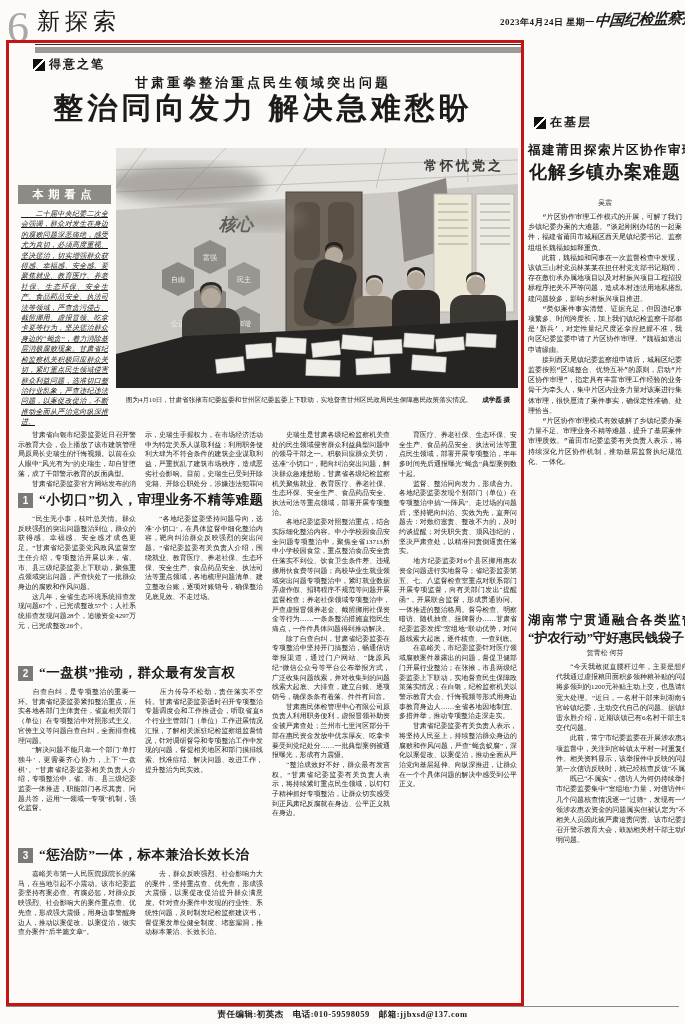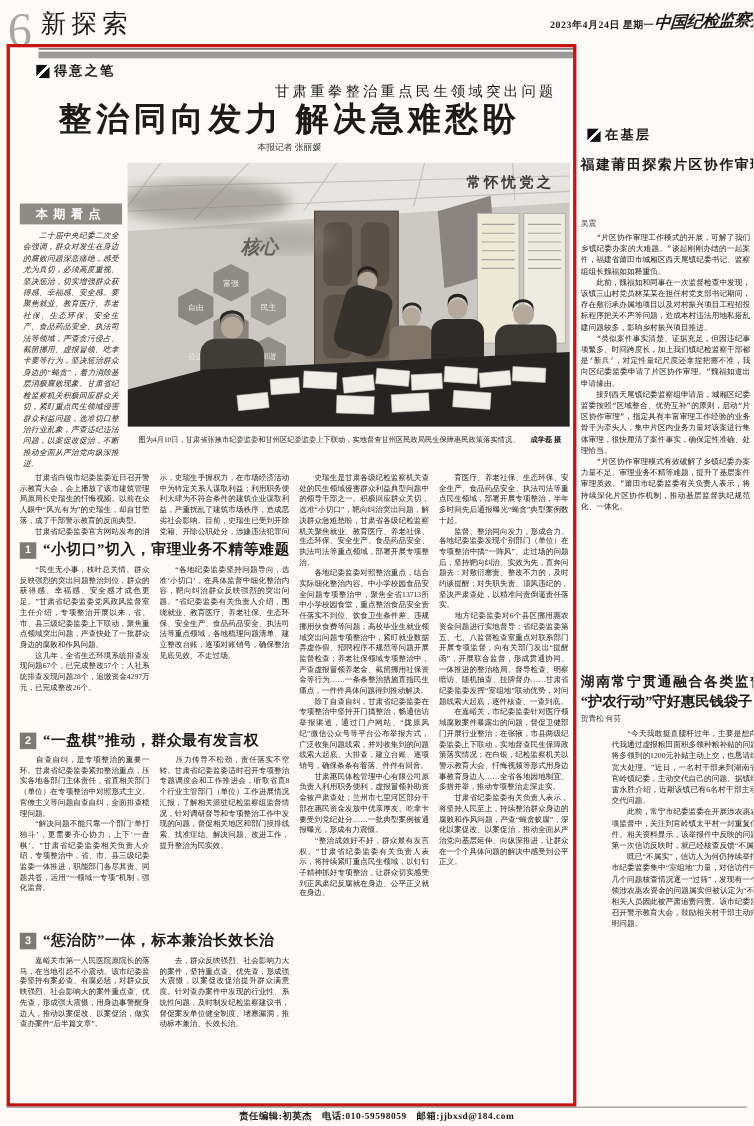--- a/index.html
+++ b/index.html
@@ -13,21 +13,21 @@
   .rule-thick{height:6px;background:#9c9a96;}
   .date-line{font-size:9px;font-weight:bold;letter-spacing:.5px;}
   .masthead{font-size:15px;font-weight:900;font-style:italic;transform:skewX(-6deg) rotate(-2deg);
             letter-spacing:-0.5px;white-space:nowrap;}
   
   .red-frame{border:3px solid #c41414;background:transparent;}
   
   .col-label{display:flex;align-items:center;gap:4px;font-size:12px;font-weight:bold;letter-spacing:2px;}
   .label-icon{width:12px;height:12px;background:linear-gradient(135deg,#111 42%,#fff 42%,#fff 58%,#111 58%);}
   
-  .kicker{font-size:13px;font-weight:normal;letter-spacing:3px;text-align:right;}
+  .kicker{font-size:13px;font-weight:bold;letter-spacing:3px;text-align:center;}
   .main-headline{font-size:30px;font-weight:bold;letter-spacing:4px;text-align:center;white-space:nowrap;}
   .byline{font-size:8px;text-align:center;color:#333;}
   
   .hl-title{background:#8e8b87;color:#fff;font-size:11px;font-weight:bold;text-align:center;
             letter-spacing:5px;padding:2px 0;}
   .hl-body{font-size:7px;line-height:10.4px;font-style:italic;text-align:justify;
            white-space:pre-wrap;padding:5px 3px;overflow:hidden;}
   
   .caption{font-size:6.6px;color:#222;white-space:nowrap;}
   .credit{font-weight:bold;margin-left:10px;}
@@ -35,21 +35,21 @@
   .body-col{font-size:6.9px;line-height:9.7px;text-align:justify;white-space:pre-wrap;overflow:hidden;}
   .sec-head{display:flex;align-items:center;gap:6px;}
   .sec-num{width:15px;height:15px;background:#7c7a77;color:#fff;font-size:10px;font-weight:bold;
            display:flex;align-items:center;justify-content:center;
            font-family:"Liberation Sans","DejaVu Sans",sans-serif;}
   .sec-title{font-size:13.5px;font-weight:bold;letter-spacing:.5px;white-space:nowrap;}
   
   .sb-kicker{font-size:12.5px;font-weight:bold;letter-spacing:1.5px;text-align:center;white-space:nowrap;}
   .sb-headline1{font-size:18px;font-weight:bold;letter-spacing:1px;text-align:center;white-space:nowrap;}
   .sb-headline2{font-size:13px;font-weight:bold;text-align:right;white-space:nowrap;}
-  .sb-byline{font-size:7px;color:#333;font-family:Liberation Serif, serif;}
+  .sb-byline{font-size:7px;text-align:center;color:#333;font-family:Liberation Serif, serif;}
   .sb-body{font-size:7px;line-height:10.2px;text-align:justify;white-space:pre-wrap;overflow:hidden;}
   
   .footer-rule{height:1px;background:#8b8985;}
   .footer-text{font-size:8.5px;font-weight:bold;text-align:center;letter-spacing:.5px;}
 </style>
 </head>
 <body>
 
 <div id="page">
 
@@ -62,25 +62,24 @@
 
   <div class="abs red-frame" style="left:6px;top:40px;width:512px;height:960px;"></div>
 
   <div class="abs col-label" style="left:17px;top:56px;margin-left:16px;">
     <span class="label-icon"></span>
     <span>得意之笔</span>
   </div>
 
   <div class="abs kicker" style="left:20px;top:74px;width:486px;">甘肃重拳整治重点民生领域突出问题</div>
   <div class="abs main-headline" style="left:20px;top:88px;width:486px;">整治同向发力  解决急难愁盼</div>
-  <div class="abs byline" style="left:20px;top:128px;width:486px;">本报记者 张丽媛</div>
 
   <div class="abs" style="left:18px;top:148px;width:93px;margin-top:37px;">
     <div class="hl-title">本期看点</div>
-    <div class="hl-body" style="height:250px;">　　二十届中央纪委二次全会强调，群众对发生在身边的腐败问题深恶痛绝，感受尤为真切，必须高度重视、坚决惩治，切实增强群众获得感、幸福感、安全感。要聚焦就业、教育医疗、养老社保、生态环保、安全生产、食品药品安全、执法司法等领域，严查贪污侵占、截留挪用、虚报冒领、吃拿卡要等行为，坚决惩治群众身边的“蝇贪”，着力消除基层消极腐败现象。甘肃省纪检监察机关积极回应群众关切，紧盯重点民生领域侵害群众利益问题，选准切口整治行业乱象，严查违纪违法问题，以案促改促治，不断推动全面从严治党向纵深推进。</div>
+    <div class="hl-body" style="height:250px;text-decoration:underline;">　　二十届中央纪委二次全会强调，群众对发生在身边的腐败问题深恶痛绝，感受尤为真切，必须高度重视、坚决惩治，切实增强群众获得感、幸福感、安全感。要聚焦就业、教育医疗、养老社保、生态环保、安全生产、食品药品安全、执法司法等领域，严查贪污侵占、截留挪用、虚报冒领、吃拿卡要等行为，坚决惩治群众身边的“蝇贪”，着力消除基层消极腐败现象。甘肃省纪检监察机关积极回应群众关切，紧盯重点民生领域侵害群众利益问题，选准切口整治行业乱象，严查违纪违法问题，以案促改促治，不断推动全面从严治党向纵深推进。</div>
   </div>
 
   <div class="abs" style="left:116px;top:148px;width:402px;height:240px;">
     <svg width="402" height="240" viewBox="0 0 402 240">
       <defs>
           <filter id="blur1">
             <feGaussianBlur stdDeviation="6"></feGaussianBlur>
           </filter>
         </defs>
       <rect x="0" y="0" width="402" height="240" fill="#ccc9c4"></rect>
@@ -215,30 +214,31 @@
   </div>
   <div class="abs body-col" style="left:18px;top:869px;width:118px;height:129px;">　　嘉峪关市第一人民医院原院长的落马，在当地引起不小震动。该市纪委监委坚持有案必查、有腐必惩，对群众反映强烈、社会影响大的案件重点查、优先查，形成强大震慑，用身边事警醒身边人，推动以案促改、以案促治，做实查办案件“后半篇文章”。</div>
   <div class="abs body-col" style="left:145px;top:869px;width:118px;height:129px;">　　去，群众反映强烈、社会影响力大的案件，坚持重点查、优先查，形成强大震慑，以案促改促治提升群众满意度。针对查办案件中发现的行业性、系统性问题，及时制发纪检监察建议书，督促案发单位健全制度、堵塞漏洞，推动标本兼治、长效长治。</div>
 
   <div class="abs col-label" style="left:534px;top:114px;">
     <span class="label-icon"></span>
     <span>在基层</span>
   </div>
 
   <div class="abs sb-kicker" style="left:528px;top:142px;width:154px;">福建莆田探索片区协作审理模式</div>
+  <div class="abs sb-headline1" style="left:528px;top:160px;width:154px;">化解乡镇办案难题</div>
   <div class="abs sb-byline" style="left:528px;top:198px;width:154px;">吴震</div>
   <div class="abs sb-body" style="left:528px;top:212px;width:154px;height:392px;font-family:Liberation Mono, monospace;">　　“片区协作审理工作模式的开展，可解了我们乡镇纪委办案的大难题。”谈起刚刚办结的一起案件，福建省莆田市城厢区西天尾镇纪委书记、监察组组长魏福如如释重负。
 　　此前，魏福如和同事在一次监督检查中发现，该镇三山村党员林某某在担任村党支部书记期间，存在敷衍承办属地项目以及对村振兴项目工程招投标程序把关不严等问题，造成本村违法用地私搭乱建问题较多，影响乡村振兴项目推进。
 　　“类似案件事实清楚、证据充足，但因违纪事项繁多、时间跨度长，加上我们镇纪检监察干部都是‘新兵’，对定性量纪尺度还拿捏把握不准，我向区纪委监委申请了片区协作审理。”魏福如道出申请缘由。
 　　接到西天尾镇纪委监察组申请后，城厢区纪委监委按照“区域整合、优势互补”的原则，启动“片区协作审理”，指定具有丰富审理工作经验的业务骨干为牵头人，集中片区内业务力量对该案进行集体审理，很快厘清了案件事实，确保定性准确、处理恰当。
 　　“片区协作审理模式有效破解了乡镇纪委办案力量不足、审理业务不精等难题，提升了基层案件审理质效。”莆田市纪委监委有关负责人表示，将持续深化片区协作机制，推动基层监督执纪规范化、一体化。</div>
 
   <div class="abs sb-kicker" style="left:528px;top:612px;width:154px;">湖南常宁贯通融合各类监督</div>
   <div class="abs sb-headline2" style="left:528px;top:629px;width:154px;">“护农行动”守好惠民钱袋子</div>
   <div class="abs sb-byline" style="left:528px;top:648px;width:154px;">贺青松 何芬</div>
   <div class="abs sb-body" style="left:556px;top:662px;width:154px;height:336px;">　　“今天我敢挺直腰杆过年，主要是想向组织交代我通过虚报粮田面积多领种粮补贴的问题，我愿将多领到的1200元补贴主动上交，也恳请组织对我宽大处理。”近日，一名村干部来到湖南省常宁市官岭镇纪委，主动交代自己的问题。据镇纪委书记雷永胜介绍，近期该镇已有6名村干部主动向组织交代问题。
 　　此前，常宁市纪委监委在开展涉农惠农资金专项监督中，关注到官岭镇太平村一封重复信访举报件。相关资料显示，该举报件中反映的问题，早在第一次信访反映时，就已经核查反馈“不属实”。
 　　既已“不属实”，信访人为何仍持续举报？常宁市纪委监委集中“室组地”力量，对信访件中反映的几个问题核查情况逐一“过筛”，发现有一个虚报冒领涉农惠农资金的问题属实但被认定为“不属实”，相关人员因此被严肃追责问责。该市纪委监委借此召开警示教育大会，鼓励相关村干部主动向组织说明问题。</div>
 
   <div class="abs footer-rule" style="left:6px;top:1006px;width:673px;"></div>
-  <div class="abs footer-text" style="left:0;top:1009px;width:685px;">责任编辑:初英杰　电话:010-59598059　邮箱:jjbxsd@184.com</div>
+  <div class="abs footer-text" style="left:0;top:1009px;width:685px;">责任编辑:初英杰　电话:010-59598059　邮箱:jjbxsd@137.com</div>
 
 </div>
 
 </body></html>

